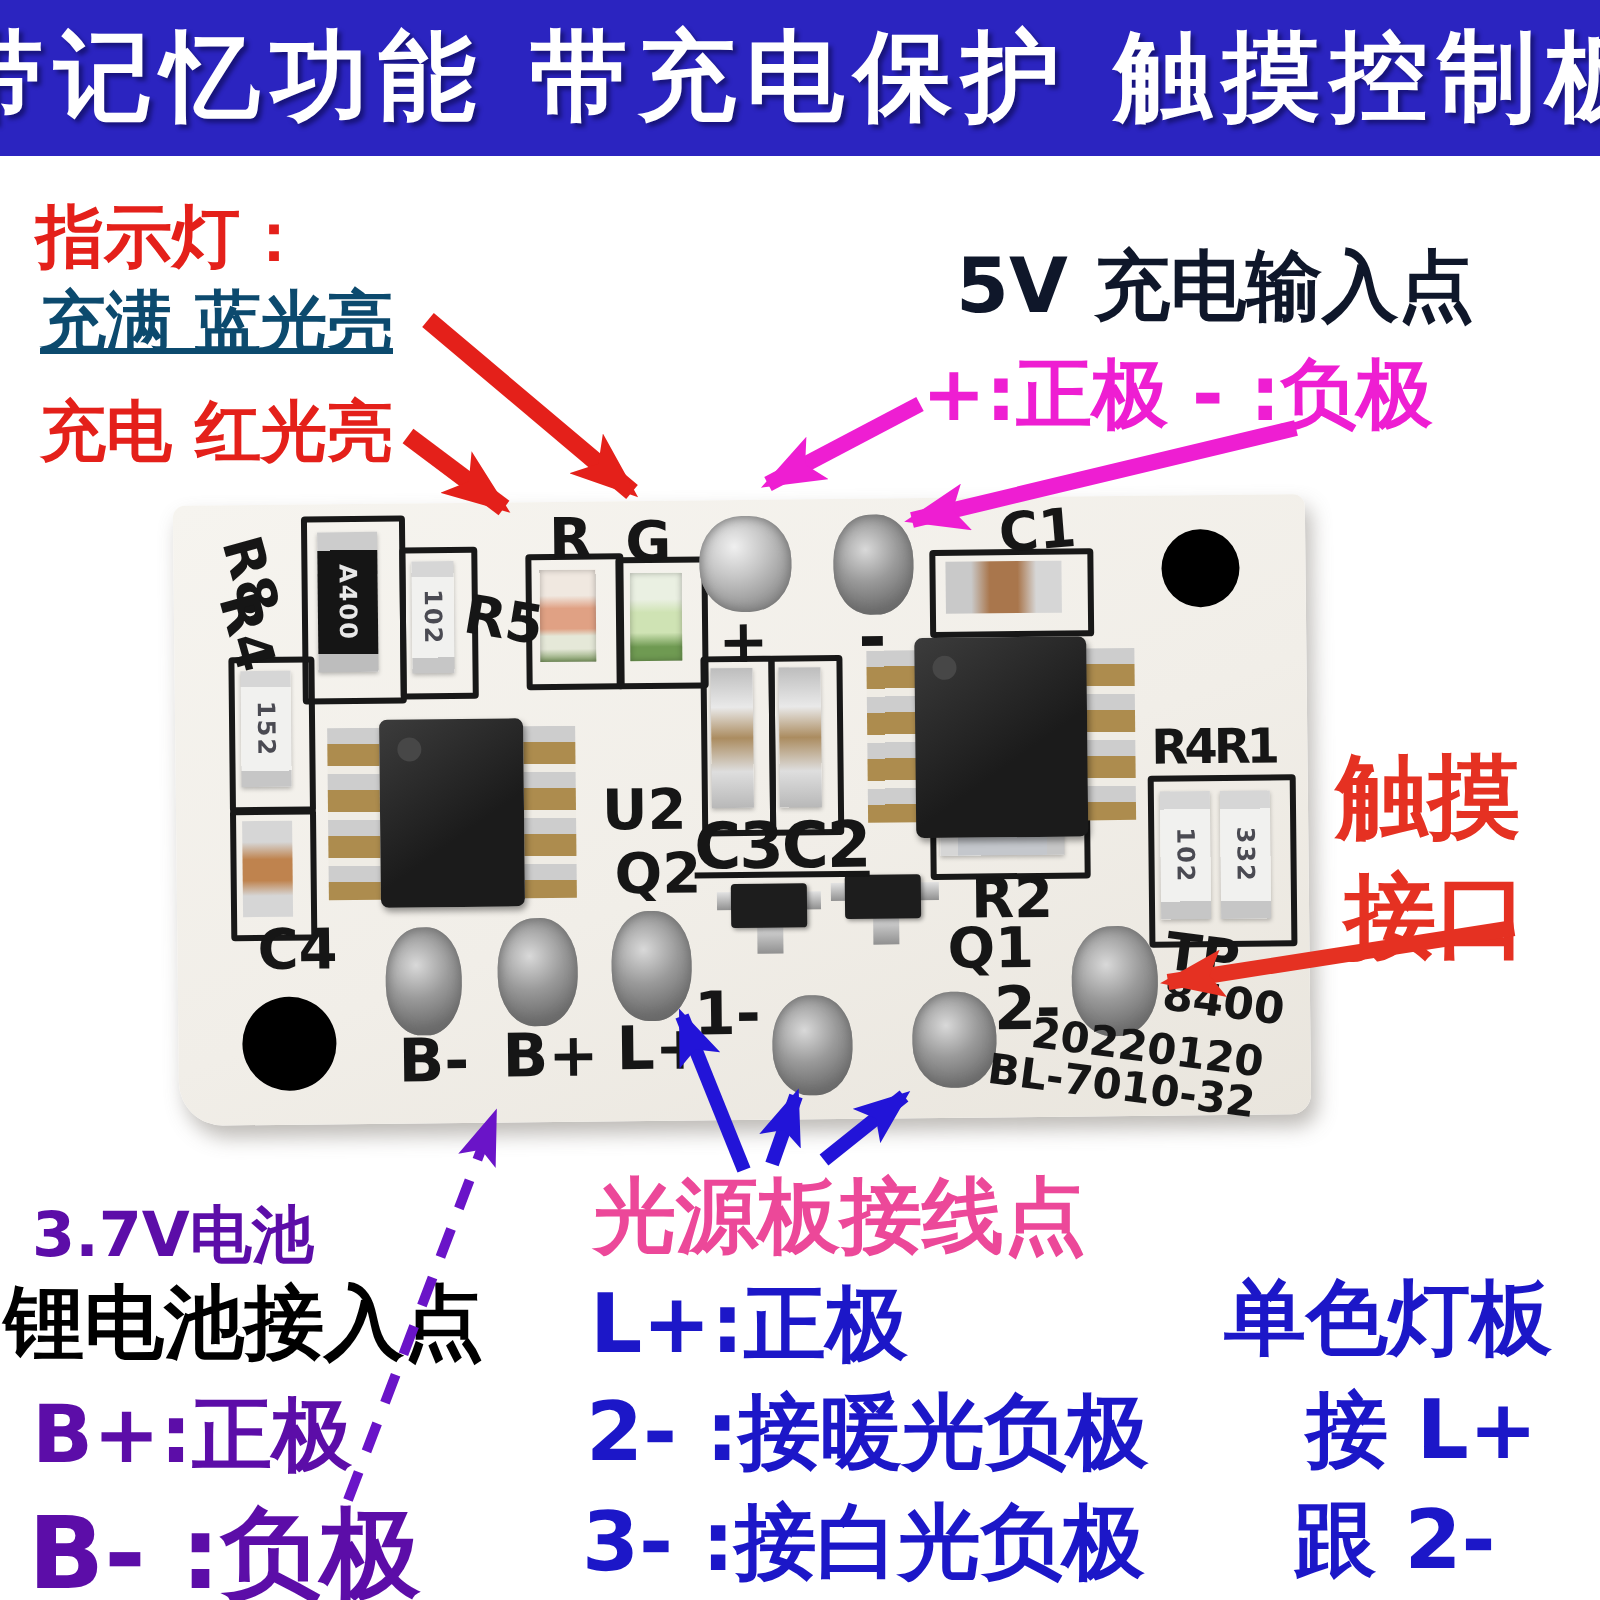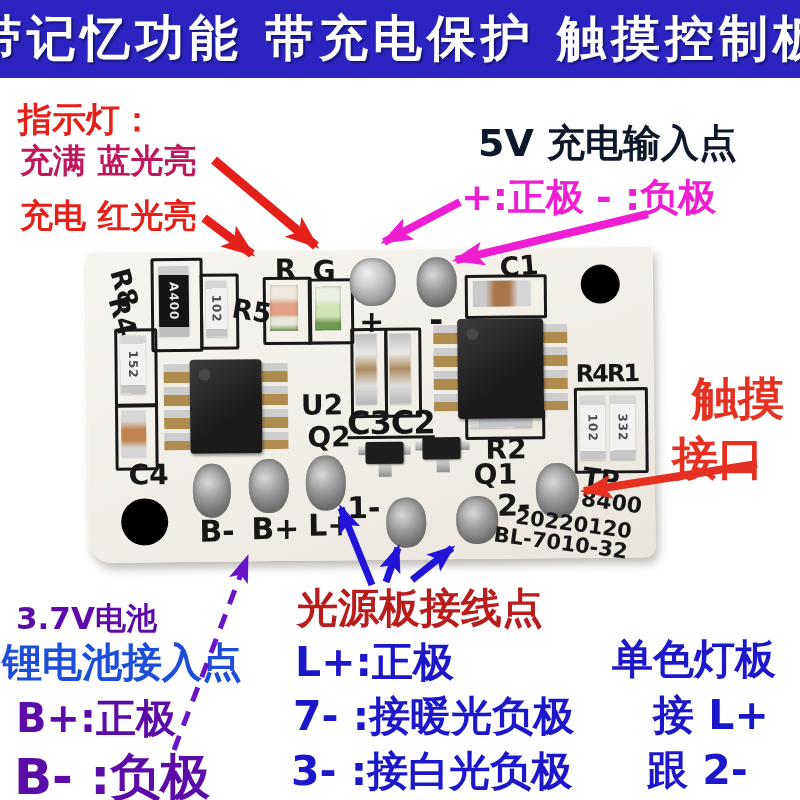--- a/index.html
+++ b/index.html
@@ -49,38 +49,38 @@
   .leg{position:absolute;background:linear-gradient(180deg,#e2e2e2,#909090);}
 </style>
 </head>
 <body>
 
 <div id="stage">
 
   <div id="banner" style="background:#2b24c0;" xx="带记忆功能 带充电保护 触摸控制板">带记忆功能 带充电保护 触摸控制板</div>
 
   <div class="ann" style="left:18px;top:102px;font-size:34px;color:#e4201a;">指示灯：</div>
-  <div class="ann" style="left:20px;top:144px;font-size:33px;color:#be185d;">充满 蓝光亮</div>
+  <div class="ann" style="left:20px;top:144px;font-size:33px;color:#0c4a6e;text-decoration:underline;">充满 蓝光亮</div>
   <div class="ann" style="left:20px;top:199px;font-size:33px;color:#e4201a;">充电 红光亮</div>
 
   <div class="ann" style="left:478px;top:124px;font-size:38px;color:#0f172a;">5V 充电输入点</div>
   <div class="ann" style="left:461px;top:178px;font-size:38px;color:#ee1ed2;">+:正极</div>
   <div class="ann" style="left:596px;top:178px;font-size:38px;color:#ee1ed2;">- :负极</div>
 
-  <div class="ann" style="left:668px;top:374px;font-size:46px;color:#e53122;margin-left:24px;">触摸</div>
+  <div class="ann" style="left:668px;top:374px;font-size:46px;color:#e53122;">触摸</div>
   <div class="ann" style="left:672px;top:434px;font-size:46px;color:#e53122;">接口</div>
 
   <div class="ann" style="left:16px;top:602px;font-size:31px;color:#5c0da8;text-align:right;">3.7V电池</div>
-  <div class="ann" style="left:2px;top:641px;font-size:40px;color:#1d4ed8;">锂电池接入点</div>
+  <div class="ann" style="left:2px;top:641px;font-size:40px;color:#000000;">锂电池接入点</div>
   <div class="ann" style="left:16px;top:697px;font-size:40px;color:#5c0da8;">B+:正极</div>
   <div class="ann" style="left:14px;top:751px;font-size:50px;color:#5c0da8;">B- :负极</div>
 
-  <div class="ann" style="left:297px;top:587px;font-size:41px;color:#b91c1c;">光源板接线点</div>
+  <div class="ann" style="left:297px;top:587px;font-size:41px;color:#ec4899;">光源板接线点</div>
   <div class="ann" style="left:295px;top:641px;font-size:41px;color:#1c17c8;">L+:正极</div>
-  <div class="ann" style="left:293px;top:695px;font-size:41px;color:#1c17c8;">7- :接暖光负极</div>
+  <div class="ann" style="left:293px;top:695px;font-size:41px;color:#1c17c8;">2- :接暖光负极</div>
   <div class="ann" style="left:291px;top:750px;font-size:41px;color:#1c17c8;">3- :接白光负极</div>
 
   <div class="ann" style="left:612px;top:638px;font-size:41px;color:#1c17c8;">单色灯板</div>
   <div class="ann" style="left:653px;top:694px;font-size:41px;color:#1c17c8;">接 L+</div>
   <div class="ann" style="left:647px;top:749px;font-size:41px;color:#1c17c8;">跟 2-</div>
 
   <div id="pcb">
 
     <div class="hole" style="left:494px;top:17px;width:39px;height:39px;"></div>
     <div class="hole" style="left:32px;top:246px;width:47px;height:47px;"></div>

